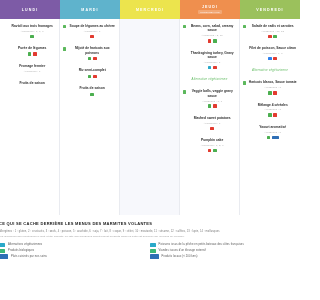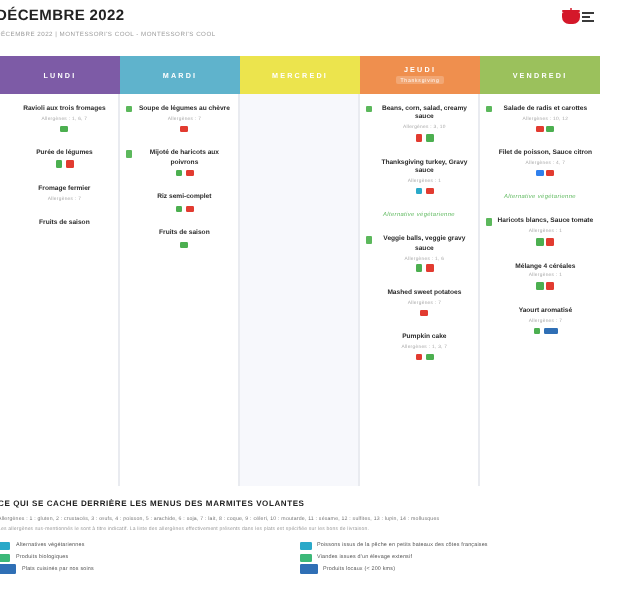--- a/index.html
+++ b/index.html
@@ -104,36 +104,20 @@
   .lg-ic.lg-fish  { background:#2aa9c9; }
   .lg-ic.lg-meat  { background:#3cb878; }
   .lg-ic.lg-prox  { background:#2f6fb5; width:9px; }
   .lg-tx { font-size:2.7px; color:#555; letter-spacing:.1px; white-space:nowrap; }
 </style>
 </head>
 <body>
 
 <div id="page">
 
-  <div class="header">
-    <div class="h-title">DÉCEMBRE 2022</div>
-    <div class="h-sub">DÉCEMBRE 2022 | MONTESSORI'S COOL - MONTESSORI'S COOL</div>
-    <div class="logo-wrap">
-      <div class="logo-mark">
-        <div class="logo-knob"></div>
-        <div class="logo-lid"></div>
-        <div class="logo-pot"></div>
-      </div>
-      <div class="logo-txt">
-        <div class="logo-bar"></div>
-        <div class="logo-bar s"></div>
-        <div class="logo-bar"></div>
-      </div>
-    </div>
-  </div>
 
   <div class="week" id="dayheads">
       <div class="dayhead" style="background: rgb(125, 91, 166);">
         <div class="dn">LUNDI</div>
       </div>
       <div class="dayhead" style="background: rgb(95, 179, 204);">
         <div class="dn">MARDI</div>
       </div>
       <div class="dayhead" style="background: rgb(236, 228, 77);">
         <div class="dn">MERCREDI</div>

